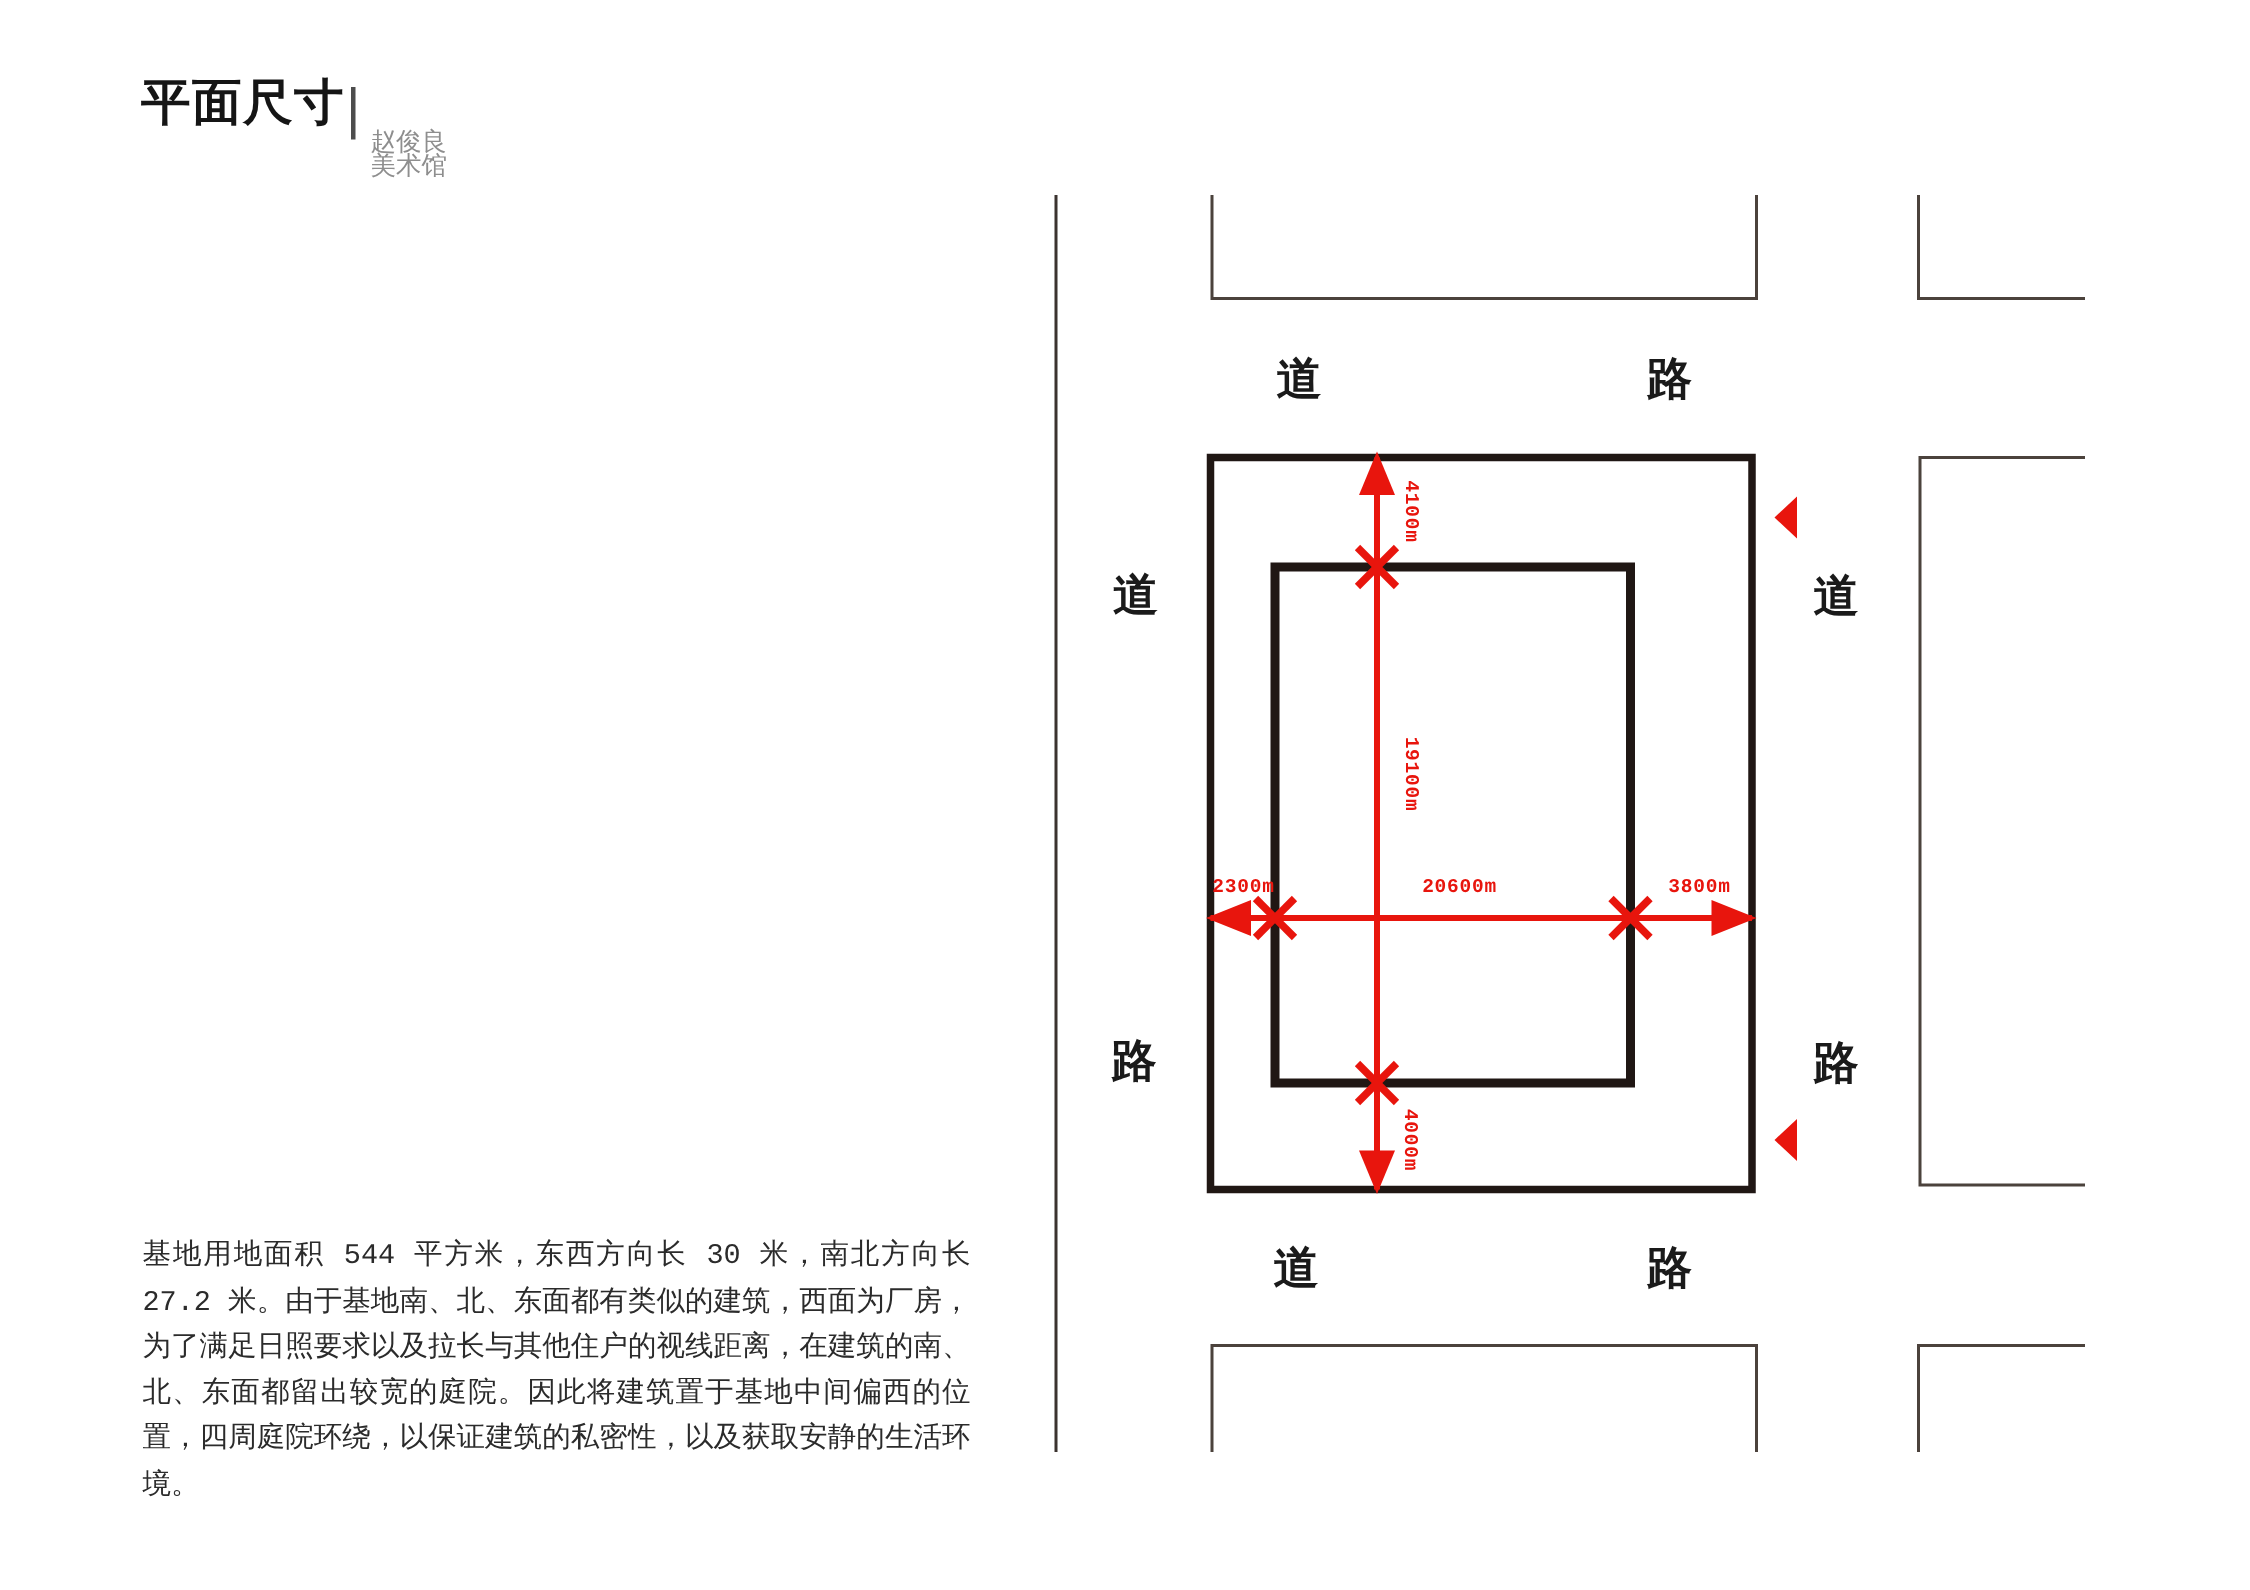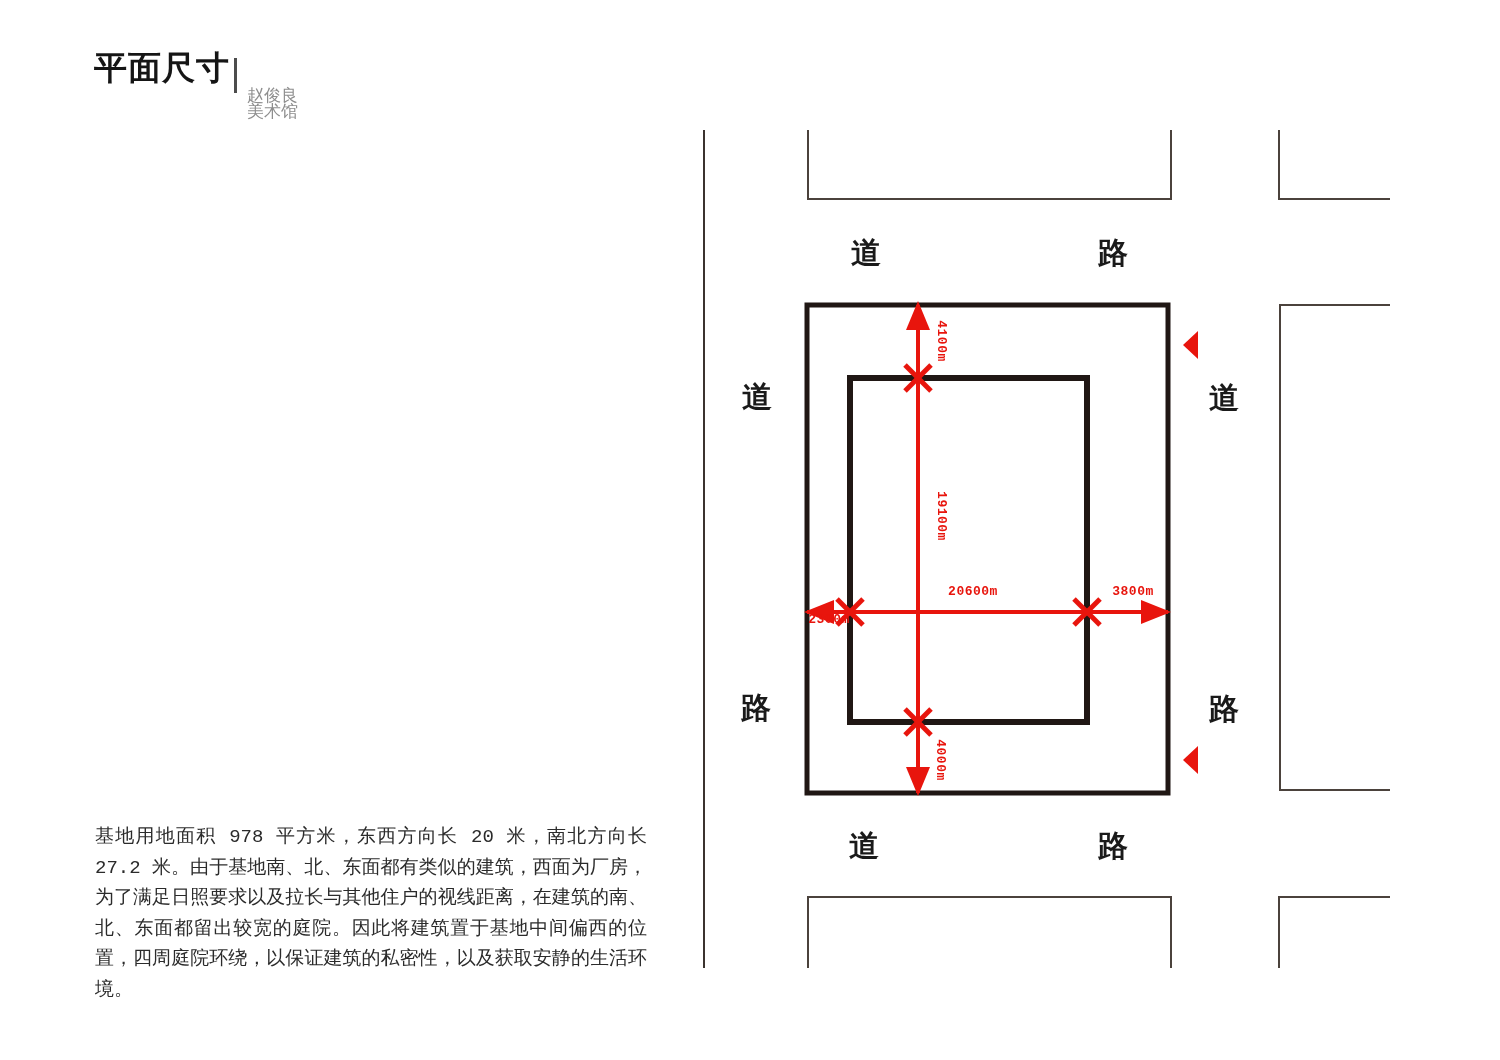--- a/index.html
+++ b/index.html
@@ -56,21 +56,21 @@
 
 <div class="page">
 
   <h1 class="title">平面尺寸</h1>
   <div class="title-divider"></div>
   <div class="subtitle">
     <div>赵俊良</div>
     <div>美术馆</div>
   </div>
 
-  <p class="description">基地用地面积 978 平方米，东西方向长 20 米，南北方向长 27.2 米。由于基地南、北、东面都有类似的建筑，西面为厂房，为了满足日照要求以及拉长与其他住户的视线距离，在建筑的南、北、东面都留出较宽的庭院。因此将建筑置于基地中间偏西的位置，四周庭院环绕，以保证建筑的私密性，以及获取安静的生活环境。</p>
+  <p class="description">基地用地面积 544 平方米，东西方向长 30 米，南北方向长 27.2 米。由于基地南、北、东面都有类似的建筑，西面为厂房，为了满足日照要求以及拉长与其他住户的视线距离，在建筑的南、北、东面都留出较宽的庭院。因此将建筑置于基地中间偏西的位置，四周庭院环绕，以保证建筑的私密性，以及获取安静的生活环境。</p>
 
   <svg class="plan-svg" viewBox="0 0 1500 1060">
 
     <line x1="704" y1="130" x2="704" y2="968" stroke="#3b332f" stroke-width="2"></line>
 
     <polyline points="808,130 808,199 1171,199 1171,130" fill="none" stroke="#4b423c" stroke-width="2"></polyline>
     <polyline points="1279,130 1279,199 1390,199" fill="none" stroke="#4b423c" stroke-width="2"></polyline>
     <polyline points="1390,305 1280,305 1280,790 1390,790" fill="none" stroke="#4b423c" stroke-width="2"></polyline>
     <polyline points="808,968 808,897 1171,897 1171,968" fill="none" stroke="#4b423c" stroke-width="2"></polyline>
     <polyline points="1390,897 1279,897 1279,968" fill="none" stroke="#4b423c" stroke-width="2"></polyline>
@@ -113,17 +113,17 @@
   <div class="lbl road" style="left:757px;top:397px">道</div>
   <div class="lbl road" style="left:756px;top:708px">路</div>
   <div class="lbl road" style="left:1224px;top:398px">道</div>
   <div class="lbl road" style="left:1224px;top:709px">路</div>
   <div class="lbl road" style="left:864px;top:846px">道</div>
   <div class="lbl road" style="left:1113px;top:846px">路</div>
 
   <div class="lbl dim rot" style="left:941px;top:341px">4100m</div>
   <div class="lbl dim rot" style="left:941px;top:516px">19100m</div>
   <div class="lbl dim rot" style="left:940px;top:760px">4000m</div>
-  <div class="lbl dim" style="left:829px;top:619px">2300m</div>
+  <div class="lbl dim" style="left:829px;top:591px">2300m</div>
   <div class="lbl dim" style="left:973px;top:591px">20600m</div>
   <div class="lbl dim" style="left:1133px;top:591px">3800m</div>
 
 </div>
 
 </body></html>

